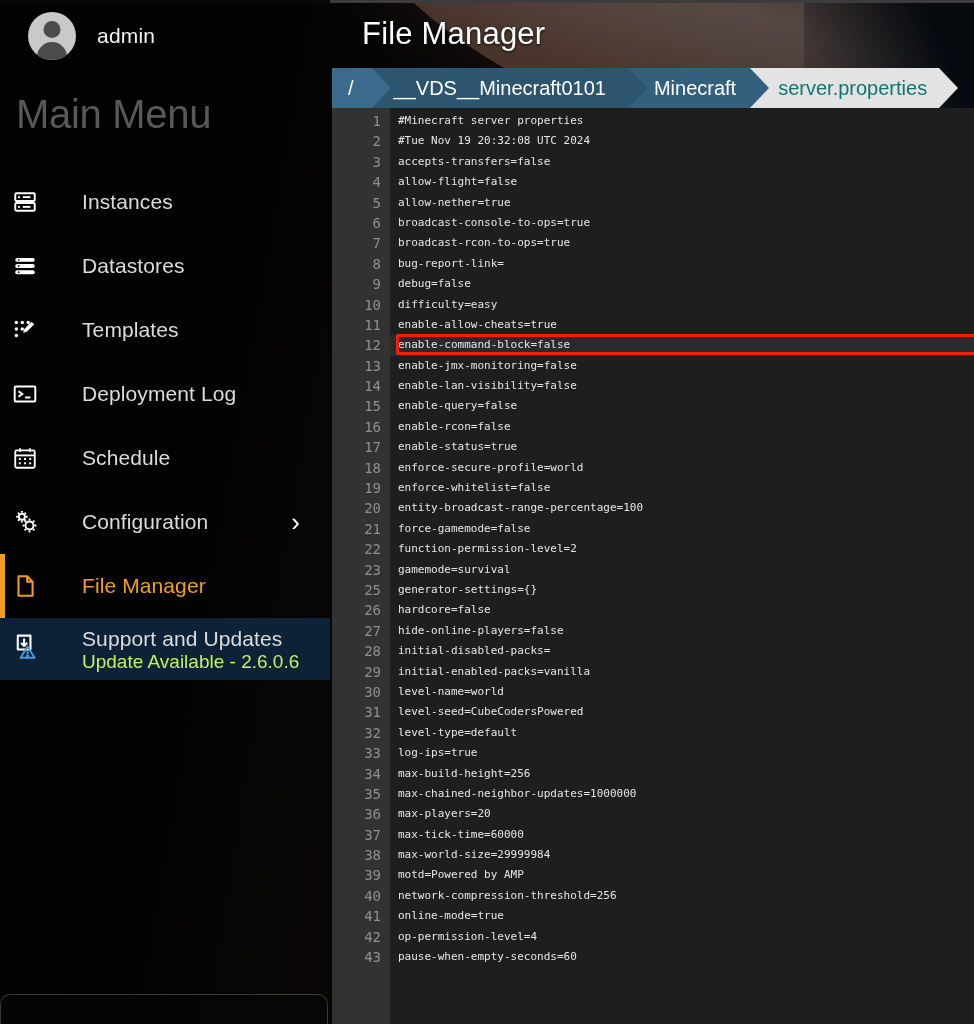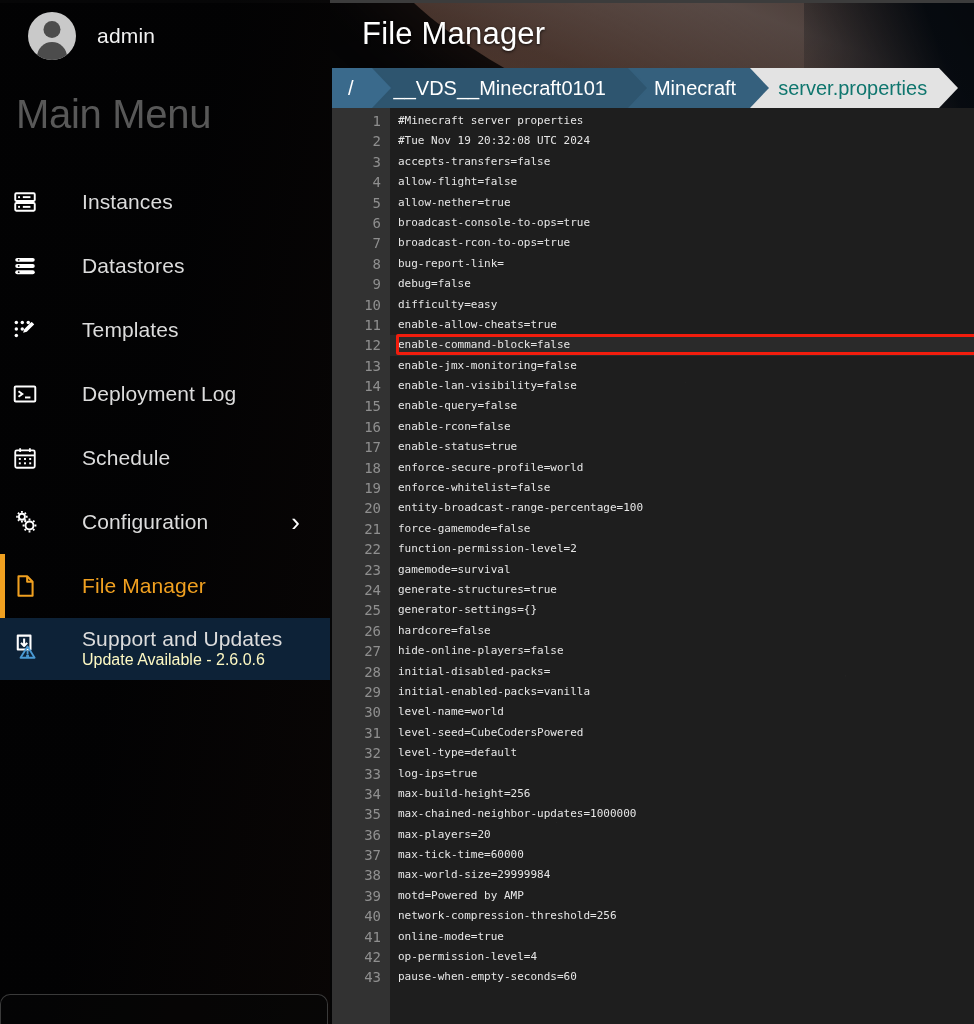--- a/index.html
+++ b/index.html
@@ -153,22 +153,22 @@
   }
   .nav-item.highlight {
     background: #0d2237;
     height: 62px;
     align-items: flex-start;
     padding-top: 9px;
   }
   .nav-sub-wrap { margin-left: 30px; }
   .nav-sub-wrap .nav-label { margin-left: 0; display: block; }
   .nav-sub {
-    font-size: 16px;
-    color: #fef9c3;
+    font-size: 19px;
+    color: #bef264;
     margin-top: 1px;
     white-space: nowrap;
   }
   .nav-item.highlight .nav-ico { margin-top: 4px; }
 
   .sidebar-bottom-panel {
     position: absolute; left: 0; bottom: -10px;
     width: 328px; height: 40px;
     border: 1px solid #3a3a3a;
     border-bottom: none;
@@ -564,24 +564,20 @@
         </div>
         <div class="row">
           <span class="ln">22</span>
           <span class="code">function-permission-level=2</span>
         </div>
         <div class="row">
           <span class="ln">23</span>
           <span class="code">gamemode=survival</span>
         </div>
         <div class="row">
-          <span class="ln">24</span>
-          <span class="code">generate-structures=true</span>
-        </div>
-        <div class="row">
           <span class="ln">25</span>
           <span class="code">generator-settings={}</span>
         </div>
         <div class="row">
           <span class="ln">26</span>
           <span class="code">hardcore=false</span>
         </div>
         <div class="row">
           <span class="ln">27</span>
           <span class="code">hide-online-players=false</span>

